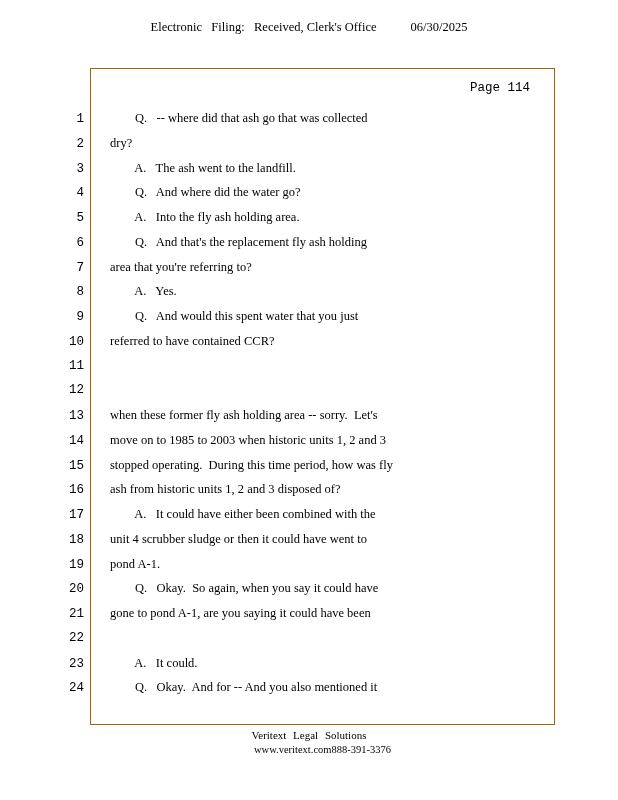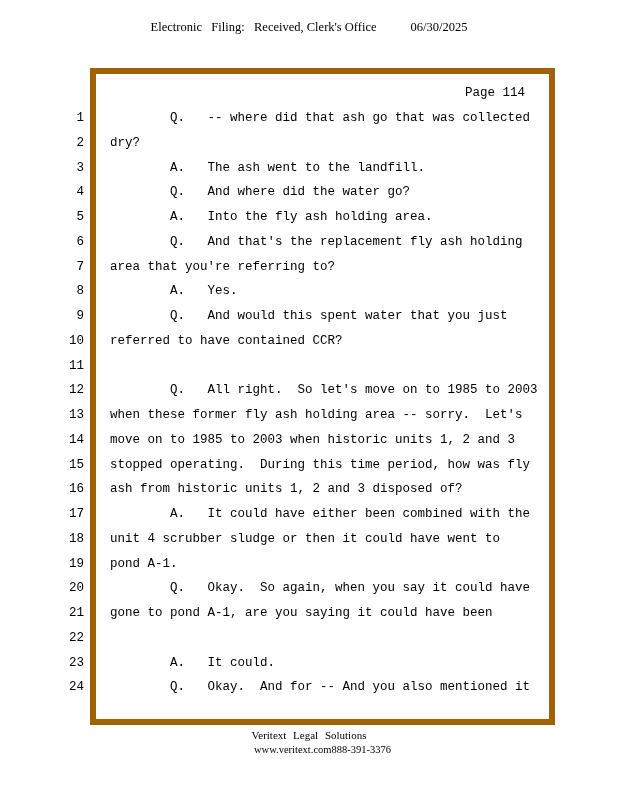--- a/index.html
+++ b/index.html
@@ -22,21 +22,21 @@
     gap: 34px;
     font-size: 12.5px;
   }
   .doc-header .stamp { white-space: pre; }
   .page-box {
     position: absolute;
     left: 90px;
     top: 68px;
     width: 465px;
     height: 657px;
-    border: 6px solid #a16207;
+    border: 1px solid #a16207;
     background: #ffffff;
   }
   .page-label {
     position: absolute;
     top: 12px;
     right: 24px;
     font-family: "Liberation Mono", monospace;
     font-size: 12.5px;
   }
   .transcript {
@@ -53,21 +53,21 @@
   }
   .line-num {
     flex: none;
     width: 24px;
     text-align: right;
     font-family: "Liberation Mono", monospace;
     font-size: 12.5px;
   }
   .line-text {
     margin-left: 26px;
-    font-family: Liberation Mono, monospace;
+    font-family: Liberation Serif, serif;
     font-size: 12.5px;
     white-space: pre;
   }
   .footer-company {
     position: absolute;
     top: 729px;
     left: 0;
     width: 100%;
     text-align: center;
     font-size: 11px;
@@ -134,21 +134,20 @@
     </div>
     <div class="line-row">
       <span class="line-num">10</span>
       <span class="line-text">referred to have contained CCR?</span>
     </div>
     <div class="line-row">
       <span class="line-num">11</span>
     </div>
     <div class="line-row">
       <span class="line-num">12</span>
-      <span class="line-text">        Q.   All right.  So let's move on to 1985 to 2003</span>
     </div>
     <div class="line-row">
       <span class="line-num">13</span>
       <span class="line-text">when these former fly ash holding area -- sorry.  Let's</span>
     </div>
     <div class="line-row">
       <span class="line-num">14</span>
       <span class="line-text">move on to 1985 to 2003 when historic units 1, 2 and 3</span>
     </div>
     <div class="line-row">

